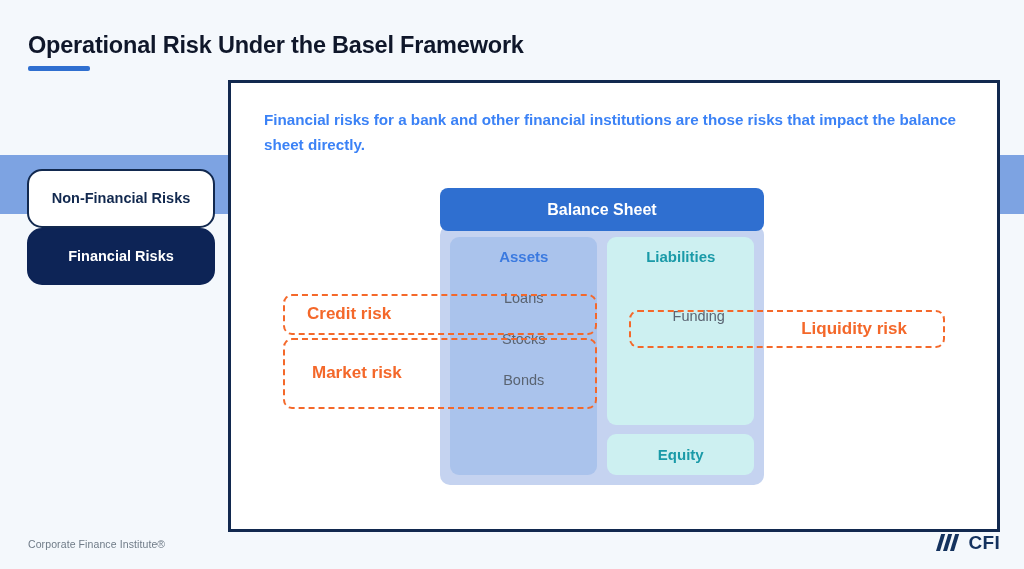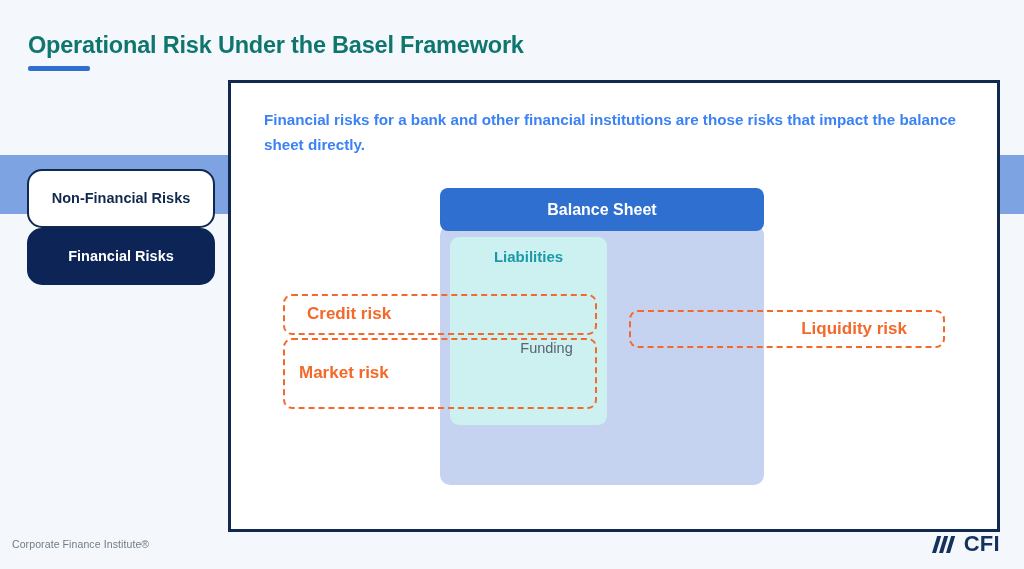--- a/index.html
+++ b/index.html
@@ -36,21 +36,21 @@
   
   .title-block {
     position: absolute;
     left: 28px;
     top: 33px;
     z-index: 5;
   }
   .slide-title {
     font-size: 23.5px;
     font-weight: bold;
-    color: #0f766e;
+    color: #0f172a;
     letter-spacing: -0.2px;
     line-height: 1.1;
     white-space: nowrap;
   }
   .title-underline {
     margin-top: 7px;
     width: 62px;
     height: 5px;
     border-radius: 2px;
     background: #2f6fd0;
@@ -168,21 +168,20 @@
     align-items: center;
   }
   .liab-box {
     height: 176px;
     border-radius: 9px;
     background: #cdf0f1;
     padding-top: 12px;
     display: flex;
     flex-direction: column;
     align-items: center;
-    gap: 32px;
   }
   .equity-box {
     flex: 1;
     border-radius: 9px;
     background: #cdf0f1;
     display: flex;
     align-items: center;
     justify-content: center;
   }
 
@@ -229,51 +228,51 @@
     height: 41px;
   }
   .risk-credit .risk-label { margin-left: 22px; }
 
   .risk-market {
     left: 52px;
     top: 255px;
     width: 314px;
     height: 71px;
   }
-  .risk-market .risk-label { margin-left: 14px; }
+  .risk-market .risk-label { margin-left: 27px; }
 
   .risk-liquidity {
     left: 398px;
     top: 227px;
     width: 316px;
     height: 38px;
     justify-content: flex-end;
   }
   .risk-liquidity .risk-label { margin-right: 36px; }
 
   
   .footer-text {
     position: absolute;
-    left: 12px;
+    left: 28px;
     top: 538px;
     font-size: 10.5px;
     color: #6f7b87;
     letter-spacing: 0.1px;
   }
   .brand {
     position: absolute;
     right: 24px;
     top: 533px;
     display: flex;
     align-items: center;
     gap: 5px;
   }
   .brand-mark { display: block; }
   .brand-text {
-    font-size: 22px;
+    font-size: 19px;
     font-weight: bold;
     color: #14325e;
     letter-spacing: 0.3px;
     line-height: 1;
   }
 </style>
 </head>
 <body>
 
 <div id="slide">
@@ -293,25 +292,36 @@
   <div class="panel">
 
     <div class="panel-lead">Financial risks for a bank and other financial institutions are those risks that impact the balance sheet directly.</div>
 
     <div class="bs-wrap">
 
       <div class="bs-header">Balance Sheet</div>
 
       <div class="bs-body">
 
+        <div class="bs-col col-assets">
+          <div class="assets-box">
+            <div class="col-head head-assets">Assets</div>
+            <div class="item item-loans">Loans</div>
+            <div class="item item-stocks">Stocks</div>
+            <div class="item item-bonds">Bonds</div>
+          </div>
+        </div>
 
         <div class="bs-col col-right">
           <div class="liab-box">
             <div class="col-head head-teal">Liabilities</div>
             <div class="item item-funding">Funding</div>
+          </div>
+          <div class="equity-box">
+            <div class="col-head head-teal">Equity</div>
           </div>
         </div>
 
       </div>
     </div>
 
     <div class="risk risk-credit">
       <span class="risk-label">Credit risk</span>
     </div>
 

